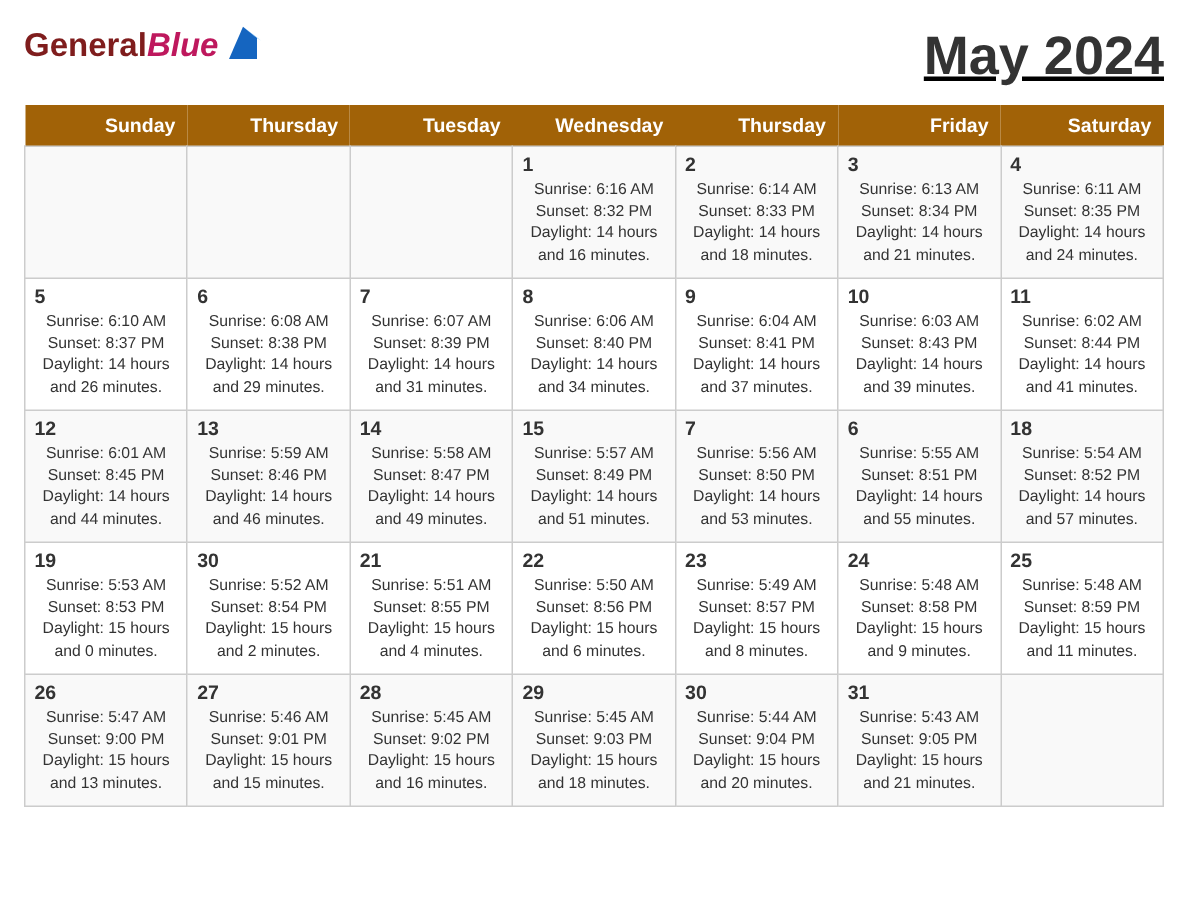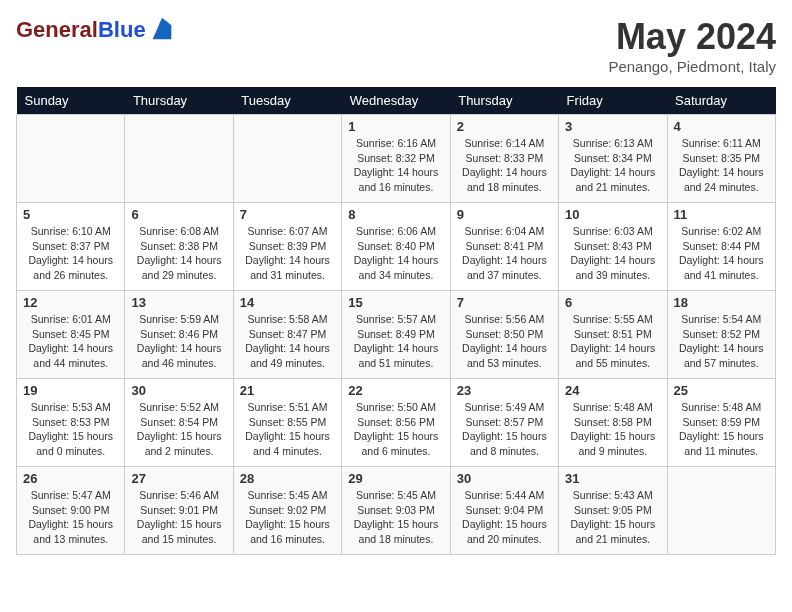--- a/index.html
+++ b/index.html
@@ -19,50 +19,51 @@
     .logo {
       display: flex;
       align-items: center;
     }
     .logo-text {
       font-size: 22px;
       font-weight: bold;
       line-height: 1.1;
     }
     .logo-general { color: #7f1d1d; }
-    .logo-blue { color: #1d4ed8; }
+    .logo-blue { color: #be185d; font-style: italic; }
     .logo-icon {
       width: 28px;
       height: 28px;
       margin-left: 2px;
     }
     .title-block {
       text-align: right;
+      text-decoration: underline;
     }
     .month-title {
       font-size: 36px;
       font-weight: bold;
       color: #333;
     }
     .subtitle {
       font-size: 15px;
       color: #555;
     }
     table {
       width: 100%;
       border-collapse: collapse;
       font-size: 11px;
     }
     thead tr th {
-      background-color: #0f172a;
+      background-color: #a16207;
       color: #fff;
-      text-align: left;
+      text-align: right;
       padding: 6px 8px;
       font-size: 13px;
-      font-weight: normal;
+      font-weight: bold;
     }
     tbody tr td {
       border: 1px solid #ccc;
       vertical-align: top;
       padding: 4px 6px;
       width: calc(100% / 7);
       min-height: 80px;
       height: 88px;
       background: #fff;
     }
@@ -96,21 +97,20 @@
         <span class="logo-general">General</span><span class="logo-blue">Blue</span>
       </div>
     </div>
     <svg class="logo-icon" viewBox="0 0 30 30" xmlns="http://www.w3.org/2000/svg">
       <polygon points="5,25 25,25 25,10 15,2" fill="#1565C0"></polygon>
       <polygon points="15,2 28,12 25,10" fill="#42A5F5"></polygon>
     </svg>
   </div>
   <div class="title-block">
     <div class="month-title">May 2024</div>
-    <div class="subtitle">Penango, Piedmont, Italy</div>
   </div>
 </div>
 
 <table>
   <thead>
     <tr id="dow-header">
     <th>Sunday</th>
         <th>Thursday</th>
         <th>Tuesday</th>
         <th>Wednesday</th>

